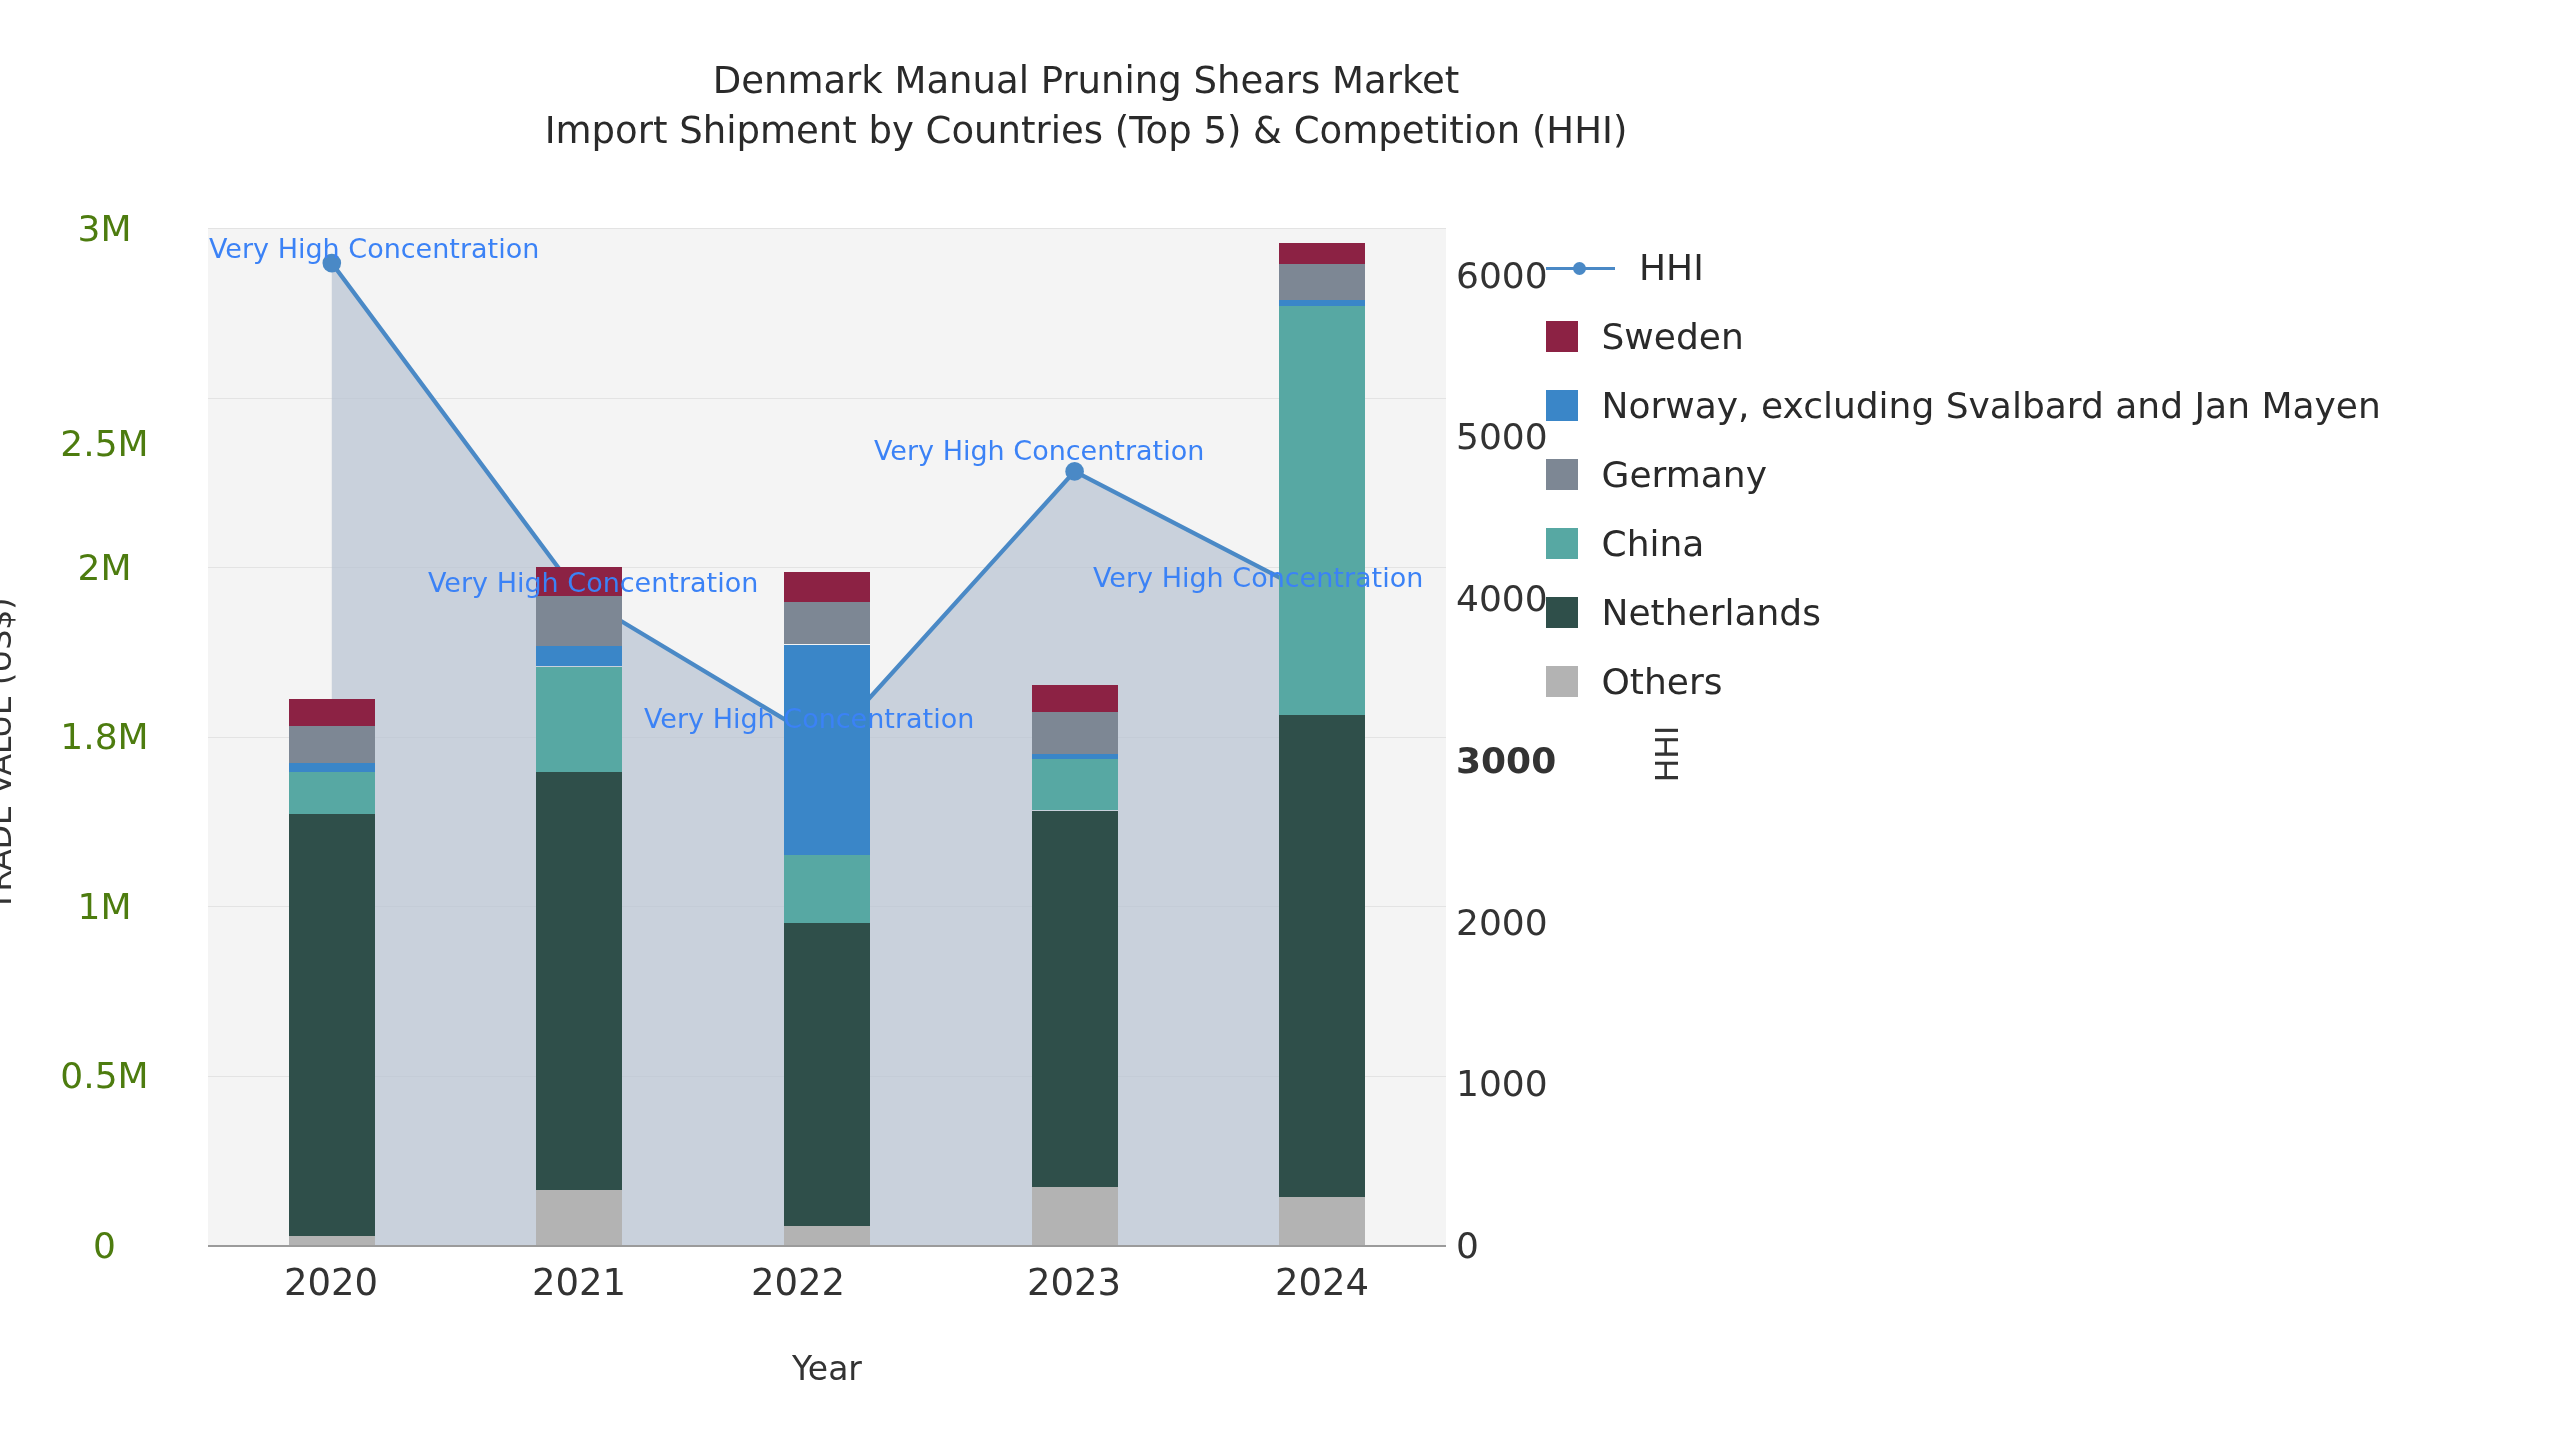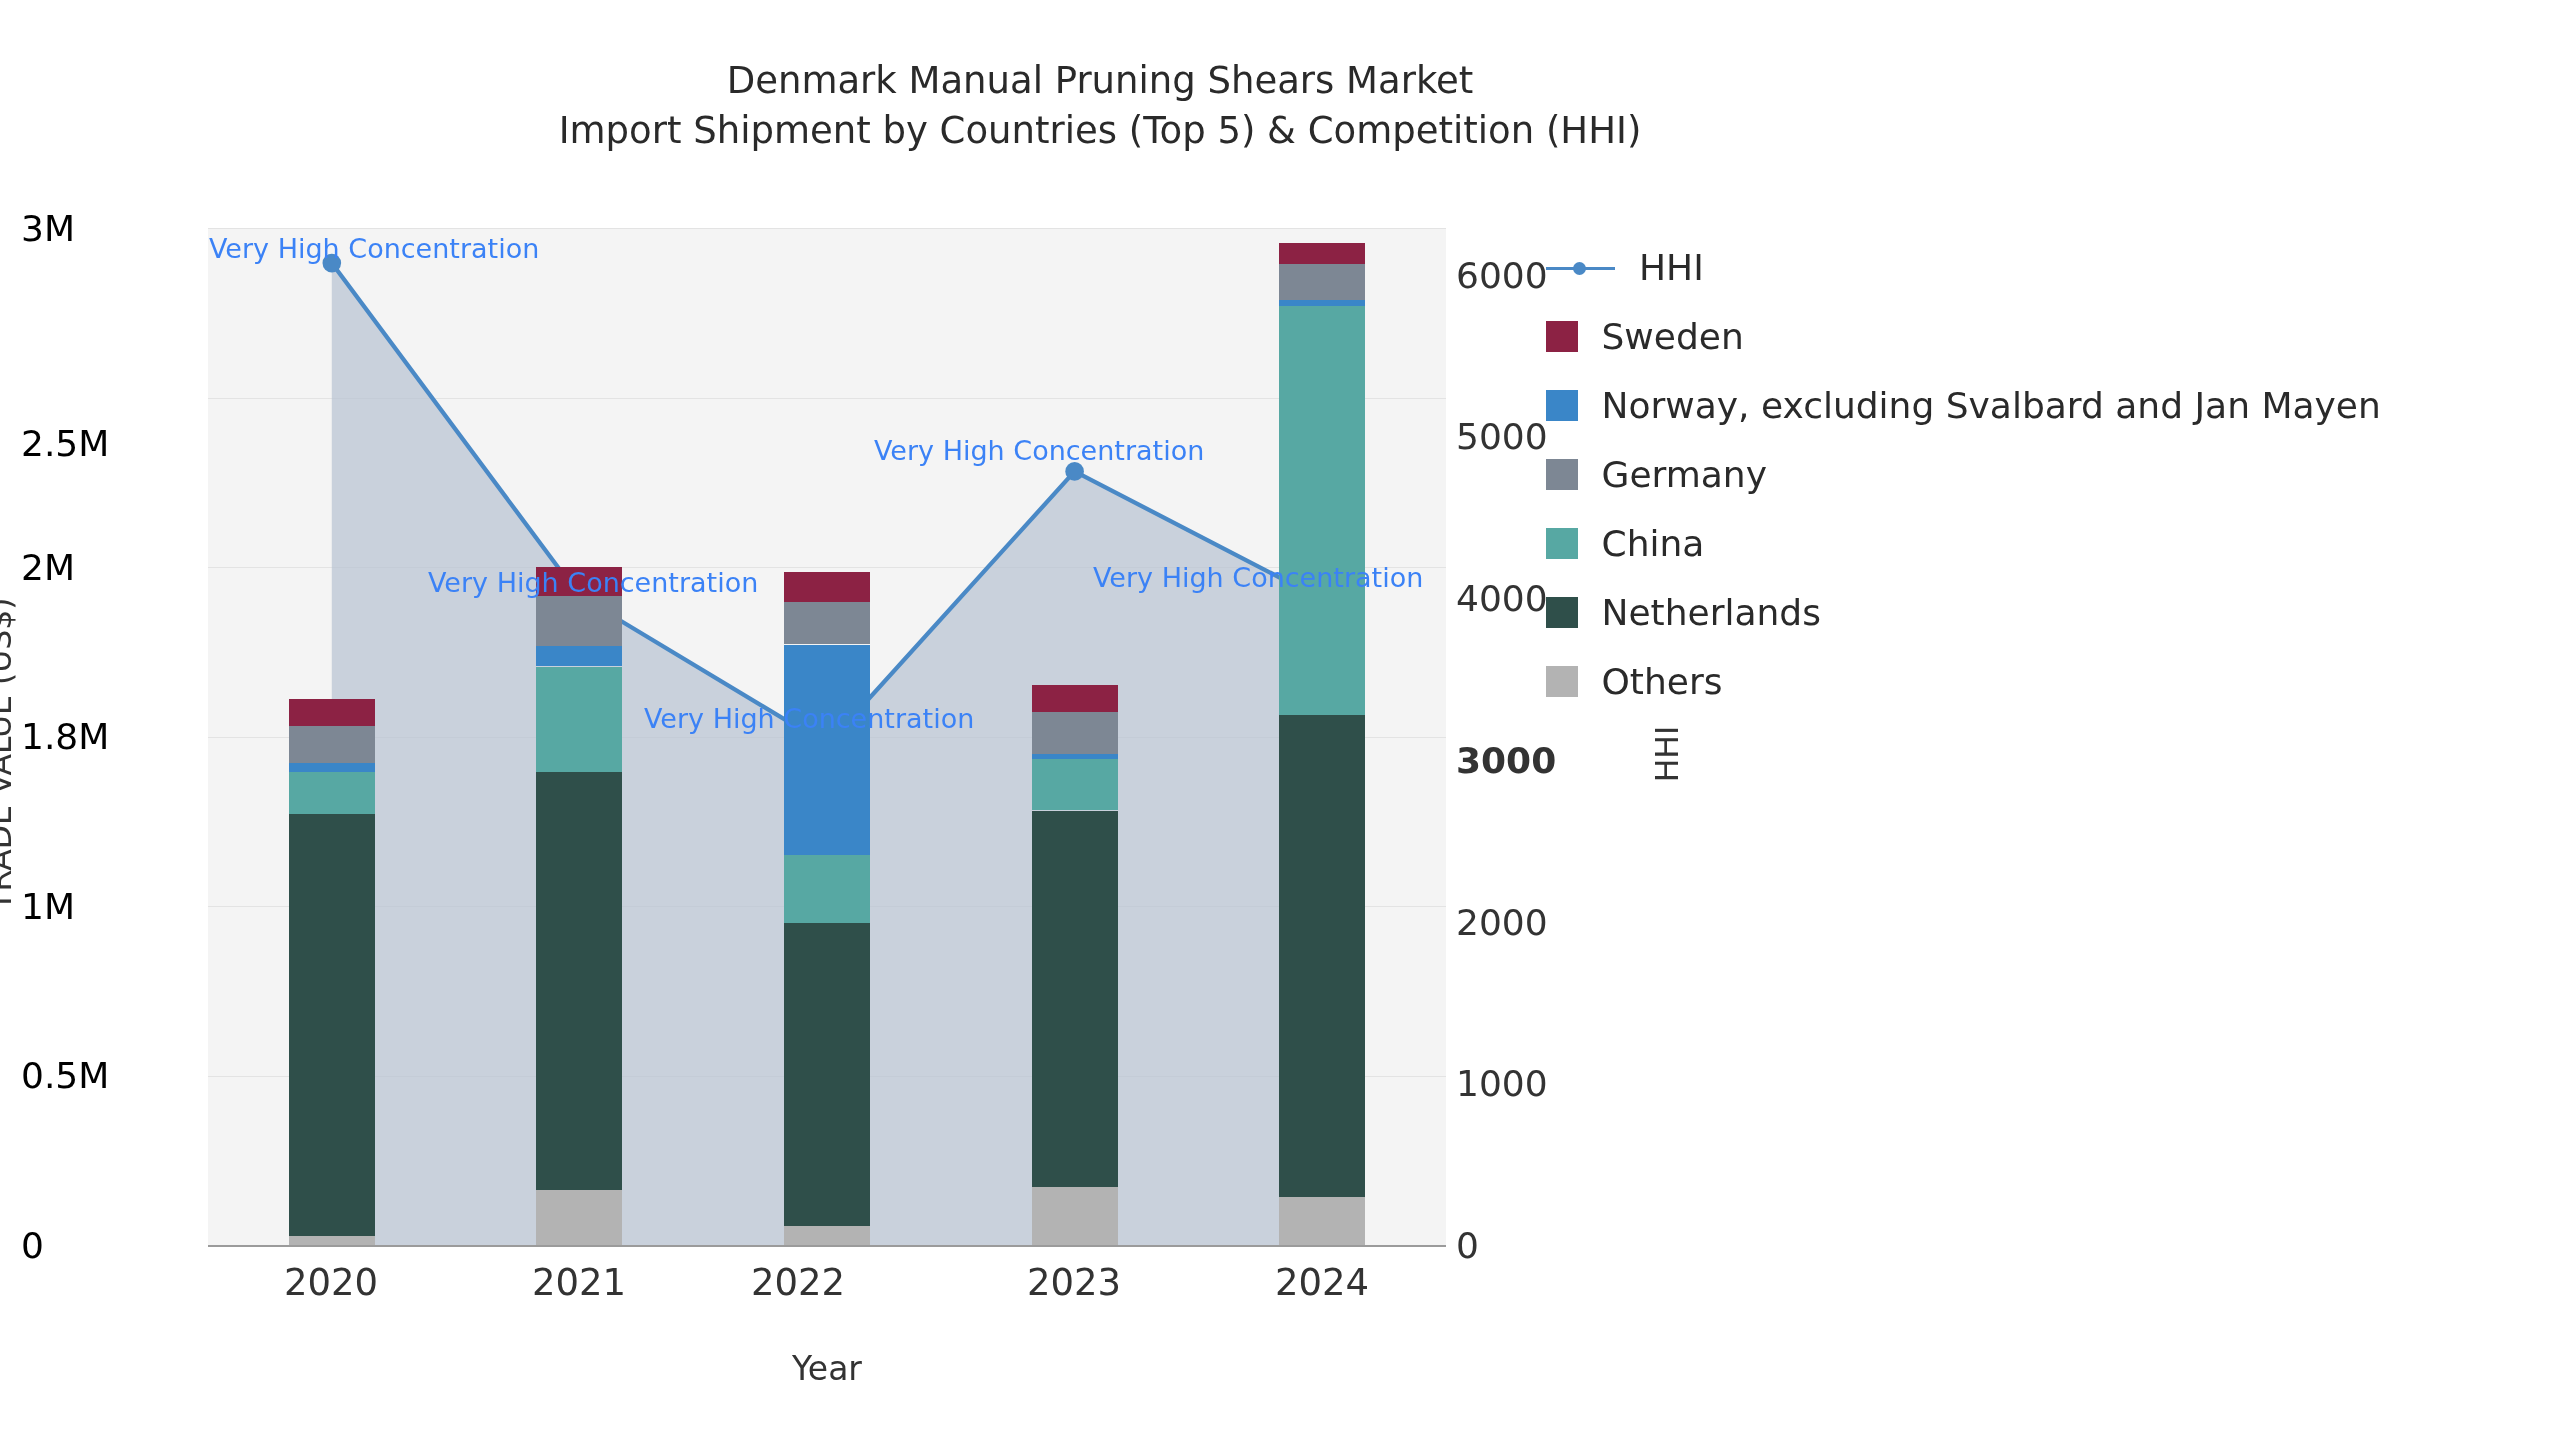--- a/index.html
+++ b/index.html
@@ -21,21 +21,20 @@
     height: 1449px;
   }
 
   
   .title-block {
     position: absolute;
     left: 0;
     top: 56px;
     width: 2172px;
     text-align: center;
-    margin-left: 14px;
   }
   .title-line {
     font-size: 37px;
     line-height: 1.34;
     color: #2a2a2a;
     font-family: "DejaVu Sans", sans-serif;
   }
 
   
   .plot-area {
@@ -76,25 +75,25 @@
   .y-left-wrap {
     position: absolute;
     left: 0;
     top: 0;
     width: 2576px;
     height: 1449px;
     pointer-events: none;
   }
   .y-left-label {
     position: absolute;
-    text-align: left;
+    text-align: center;
     width: 179px;
-    left: 21px;
+    left: 15px;
     font-size: 36px;
-    color: #000000;
+    color: #4d7c0f;
     transform: translateY(-50%);
   }
   .y-right-label {
     position: absolute;
     text-align: left;
     left: 1456px;
     width: 186px;
     font-size: 36px;
     color: #333333;
     transform: translateY(-50%);

